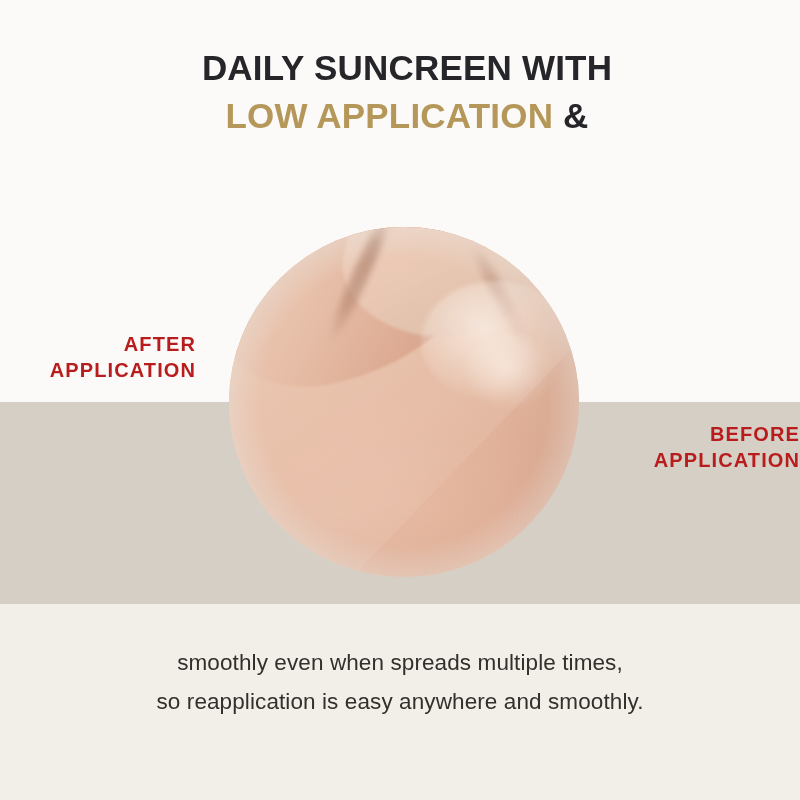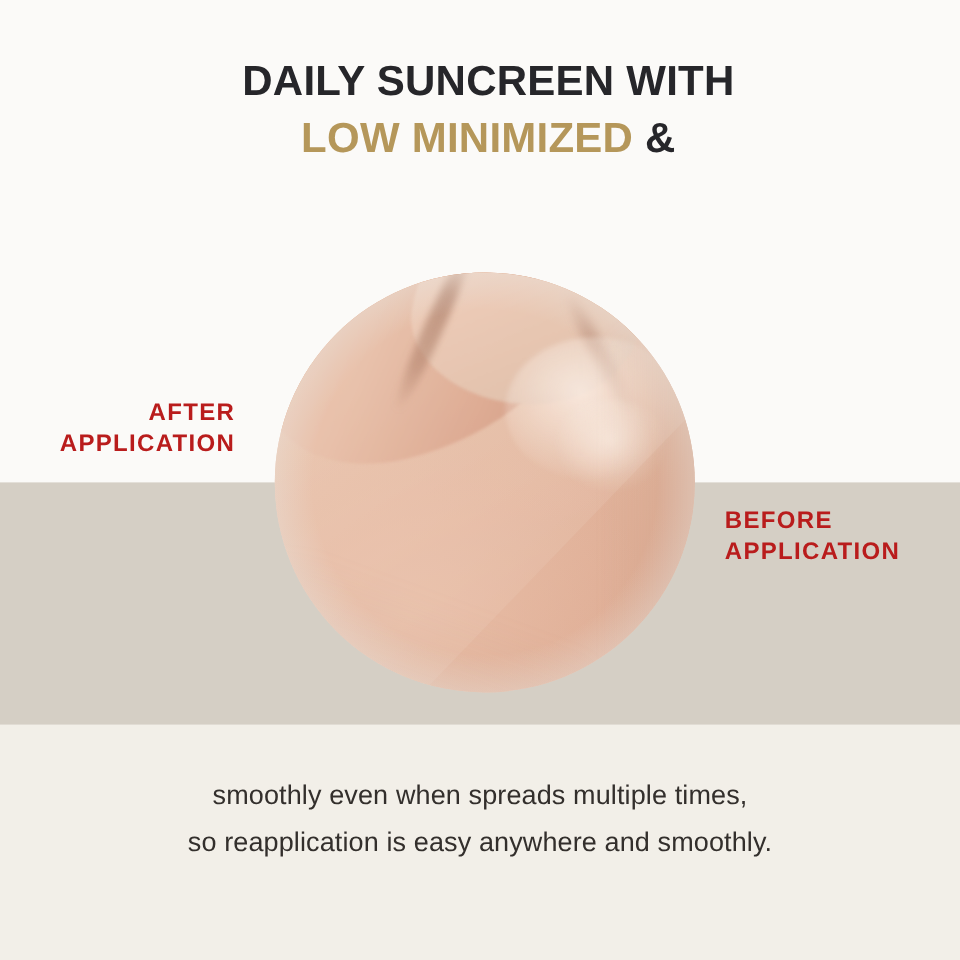--- a/index.html
+++ b/index.html
@@ -226,21 +226,21 @@
     white-space:nowrap;
   }
   .label-after {
     left:0; top:331px;
     width:196px;
     text-align:right;
   }
   .label-before {
     left:604px; top:421px;
     width:196px;
-    text-align:left;
+    text-align:right;
   }
 
   
   .body-copy {
     position:absolute;
     left:0; top:644px;
     width:800px;
     text-align:center;
     font-size:22.5px;
     line-height:1.72;
@@ -253,21 +253,21 @@
 </head>
 <body>
 
 <div class="page">
 
   <div class="band-gray"></div>
   <div class="band-cream"></div>
 
   <div class="headline">
     <span class="line line-1">DAILY SUNCREEN WITH</span>
-    <span class="line line-2"><span>LOW MINIMIZED</span> <span class="amp">&amp;</span></span>
+    <span class="line line-2"><span>LOW APPLICATION</span> <span class="amp">&amp;</span></span>
   </div>
 
   <div class="swatch">
     <div class="hand">
       <div class="hand-base"></div>
       <div class="finger-a"></div>
       <div class="finger-b"></div>
       <div class="crease-1"></div>
       <div class="crease-2"></div>
       <div class="sheen"></div>

